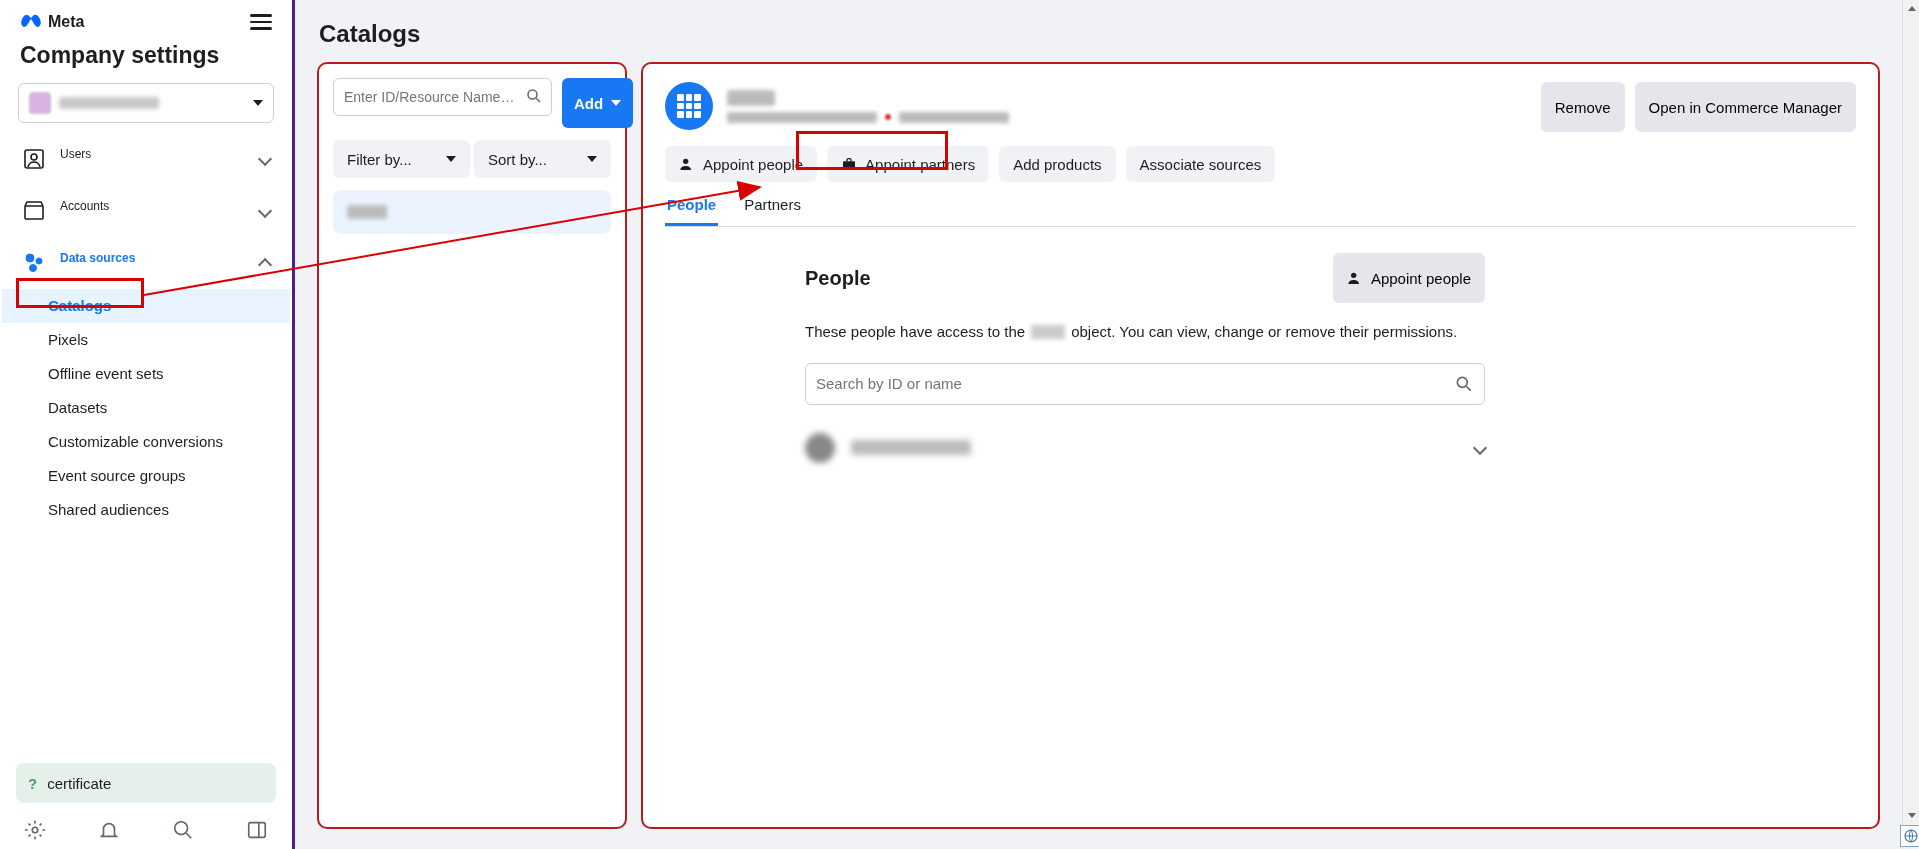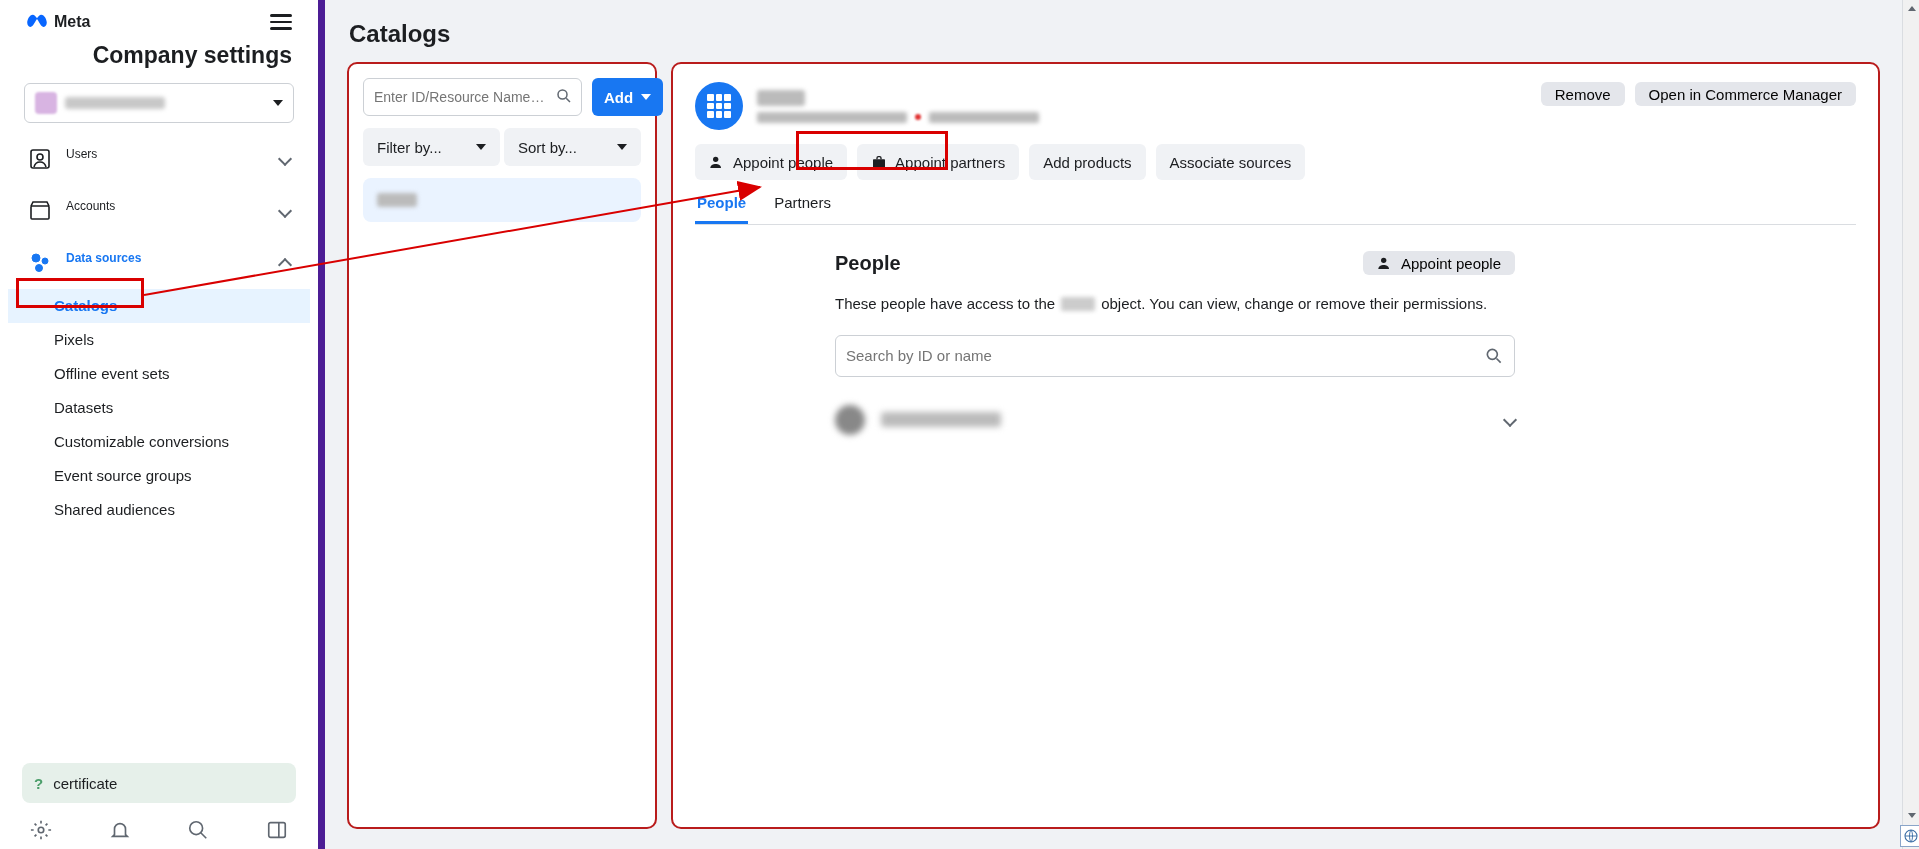--- a/index.html
+++ b/index.html
@@ -7,33 +7,33 @@
     font-family: -apple-system, BlinkMacSystemFont, "Segoe UI", Helvetica, Arial, sans-serif;
     background: #f0f2f5;
     color: #1c1e21;
     font-size: 15px;
     display: flex;
     height: 849px;
     width: 1919px;
     overflow: hidden;
   }
   .sidebar {
-    width: 325px;
+    width: 295px;
     background: #fff;
-    border-right: 7px solid #4c1d95;
+    border-right: 3px solid #4c1d95;
     display: flex;
     flex-direction: column;
-    padding: 10px 8px 6px;
+    padding: 10px 2px 6px;
   }
   .side-top { padding: 0 18px 4px; display:flex; justify-content:space-between; align-items:center;}
   .meta-logo { display:flex; align-items:center; gap:6px; font-weight:600; font-size:16px;}
   .meta-logo svg { width:22px; height:22px; }
   .hamburger { cursor:pointer; }
   .hamburger div { width:22px; height:2.5px; background:#1c1e21; margin:4px 0; border-radius:2px;}
-  .title { font-size:23px; font-weight:700; padding:4px 18px 10px;text-align:right;}
+  .title { font-size:23px; font-weight:700; padding:4px 18px 10px;}
   .account-pick {
     margin: 4px 16px 10px; height:40px; border:1px solid #ccd0d5; border-radius:6px;
     display:flex; align-items:center; padding:0 10px; justify-content:space-between;
   }
   .account-pick .left { display:flex; align-items:center; gap:8px;}
   .account-pick .av { width:22px; height:22px; border-radius:4px; background:#d8b4e2; filter:blur(1px);}
   .account-pick .nm { width:100px; height:12px; background:#c8c8c8; border-radius:3px; filter:blur(2px);}
   .caret { width:0;height:0;border-left:5px solid transparent;border-right:5px solid transparent;border-top:6px solid #1c1e21;}
   .nav-item {
     display:flex; align-items:center; justify-content:space-between;
@@ -66,21 +66,21 @@
   .panel { background:#fff; border-radius:10px; border:2px solid #b91c1c; }
   .col-left { width:310px; padding:14px; display:flex; flex-direction:column; gap:12px;}
   .search-row { display:flex; gap:10px;}
   .search-box {
     flex:1; height:38px; border:1px solid #ccd0d5; border-radius:6px; display:flex; align-items:center;
     padding:0 8px 0 10px; color:#606770;
   }
   .search-box input { flex:1; border:none; outline:none; font-size:14px; }
   .search-box .mag svg{width:18px;height:18px;}
   .add-btn {
-    background:#1877f2; color:#fff; border-radius:6px; height:38px; padding:0 12px;
+    background:#1877f2; color:#fff; border-radius:6px; height:50px; padding:0 12px;
     display:flex; align-items:center; gap:8px; font-weight:600; cursor:pointer;
   }
   .add-btn .c { width:0;height:0;border-left:5px solid transparent;border-right:5px solid transparent;border-top:6px solid #fff;}
   .filter-row { display:flex; gap:4px;}
   .drop {
     flex:1; background:#f0f2f5; border:none; border-radius:6px; height:38px;
     display:flex; align-items:center; justify-content:space-between; padding:0 14px; cursor:pointer;
   }
   .list-row {
     background:#eaf3ff; border-radius:8px; height:44px; display:flex; align-items:center; padding:0 14px;
@@ -95,21 +95,21 @@
   }
   .cat-icon .grid { width:24px;height:24px; display:grid; grid-template-columns:repeat(3,1fr); grid-template-rows:repeat(3,1fr); gap:2px;}
   .cat-icon .grid div{background:#fff; border-radius:1px;}
   .hdr-text .t { width:48px;height:16px;background:#bbb;filter:blur(2px);border-radius:3px;margin-bottom:6px;}
   .hdr-text .s { display:flex; gap:8px; align-items:center;}
   .hdr-text .s .a{width:150px;height:11px;background:#bbb;filter:blur(2px);border-radius:2px;}
   .hdr-text .s .dot{width:6px;height:6px;background:#e03030;filter:blur(1px);border-radius:50%;}
   .hdr-text .s .b{width:110px;height:11px;background:#bbb;filter:blur(2px);border-radius:2px;}
   .hdr-btns { display:flex; gap:10px;}
   .btn-g {
-    background:#e4e6eb; color:#050505; border-radius:6px; height:24px; padding:0 14px;
+    background:#e4e6eb; color:#050505; border-radius:6px; height:50px; padding:0 14px;
     display:flex; align-items:center; font-weight:500; cursor:pointer;
   }
   .action-row { display:flex; gap:10px; margin-top:14px;}
   .act-btn {
     background:#f0f2f5; border-radius:6px; height:36px; padding:0 14px;
     display:flex; align-items:center; gap:8px; cursor:pointer;
   }
   .act-btn svg{width:16px;height:16px;}
   .tabs { display:flex; gap:24px; border-bottom:1px solid #dadde1; margin-top:14px;}
   .tab { padding:0 2px 10px; cursor:pointer; color:#1c1e21; font-size:15px;}

